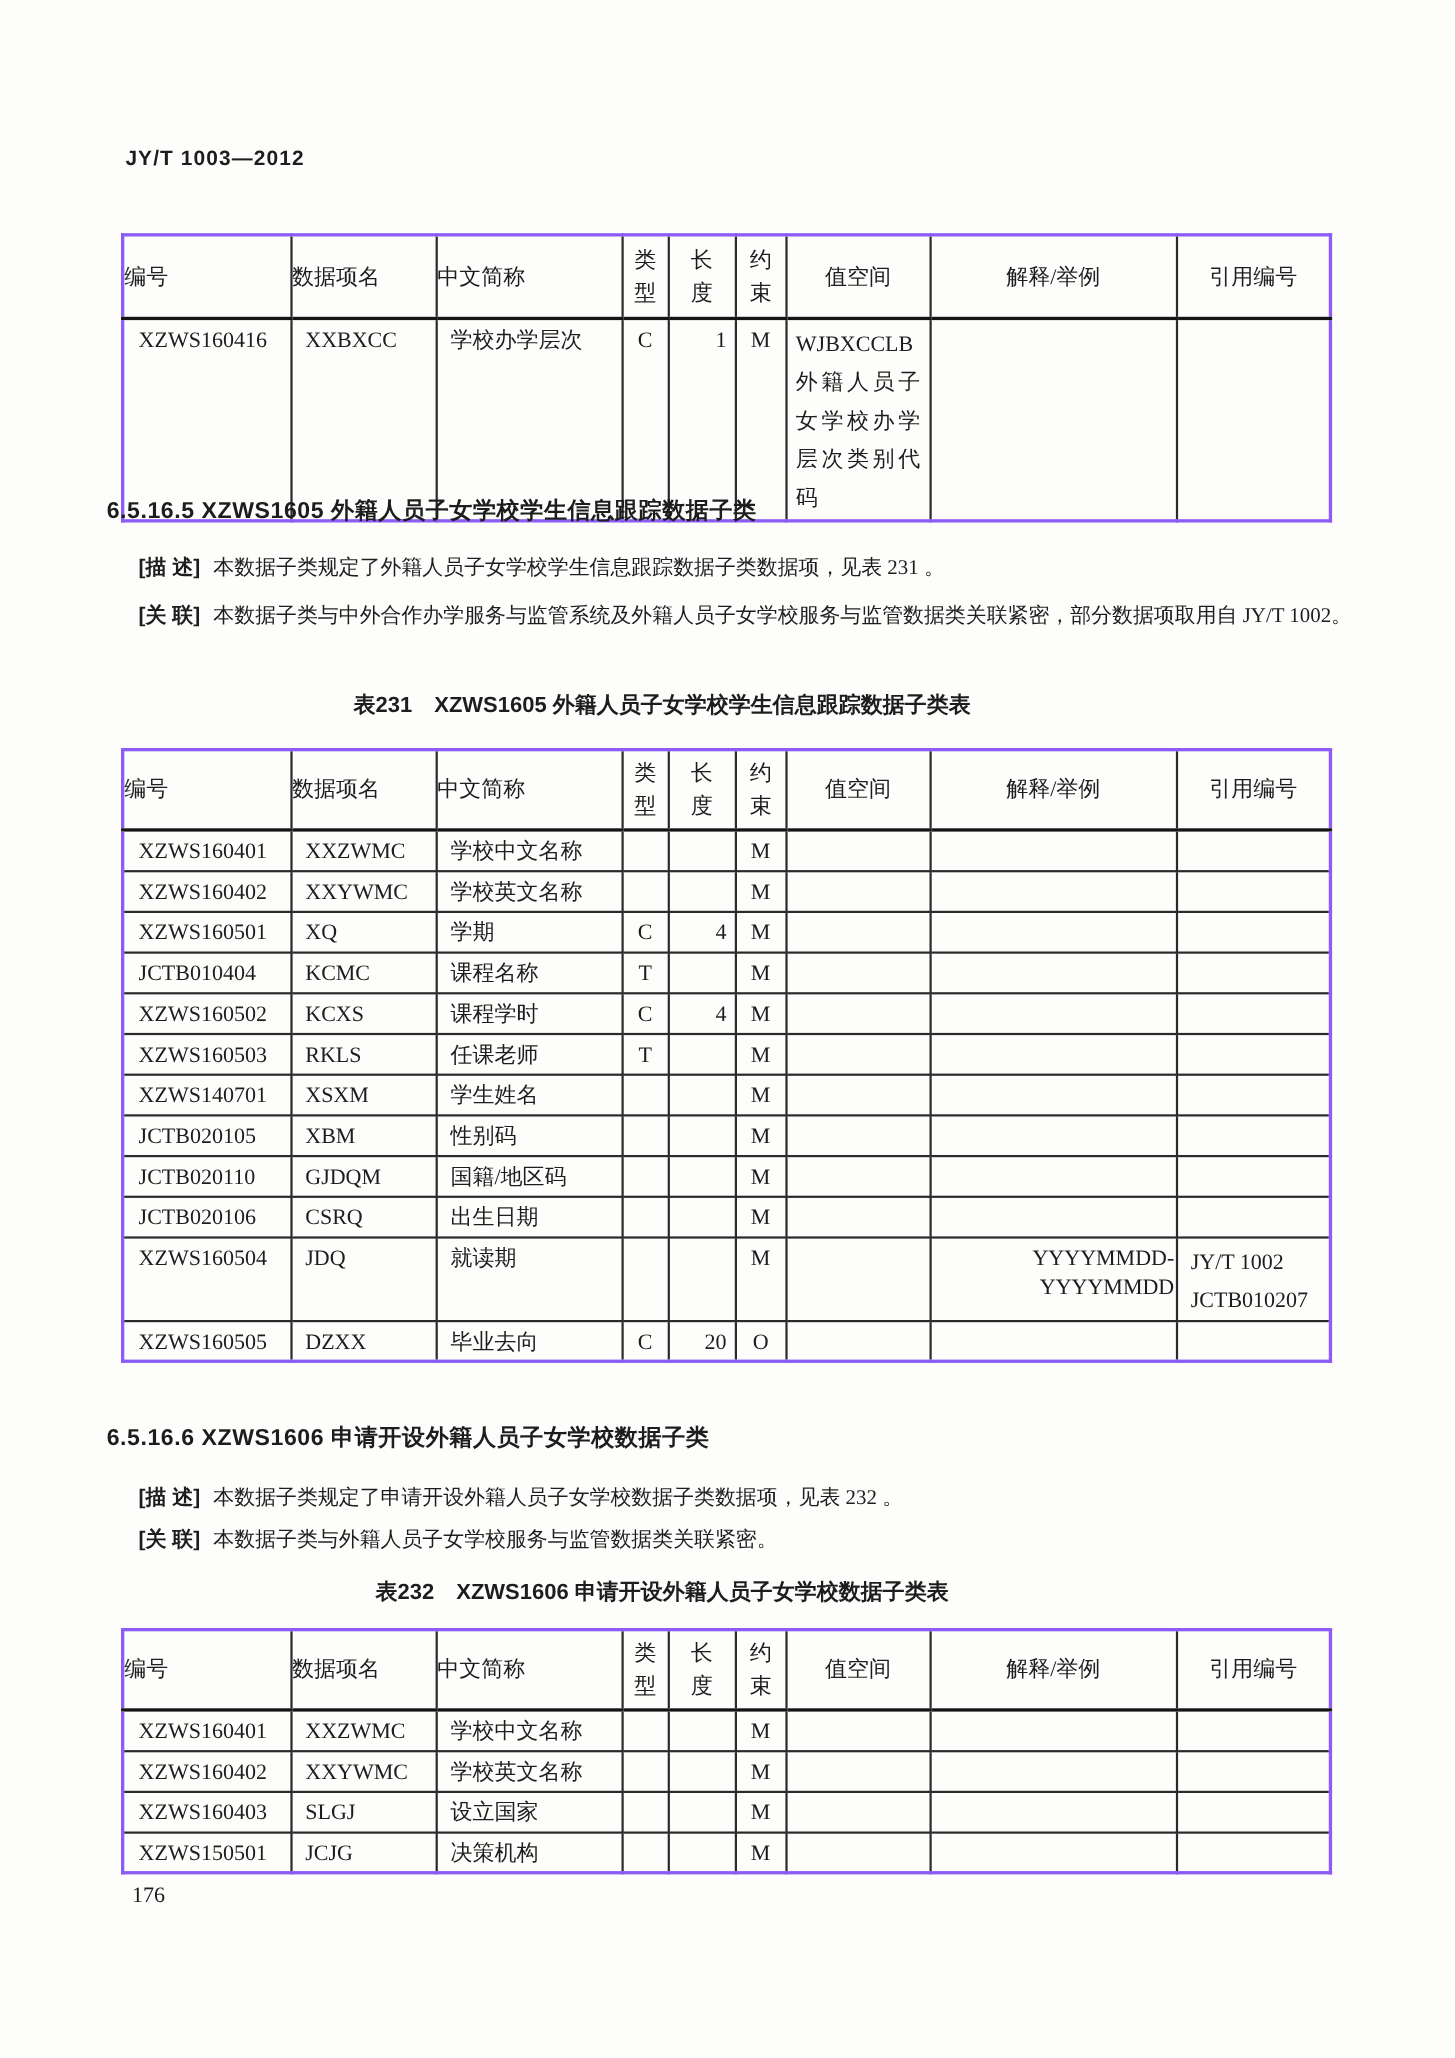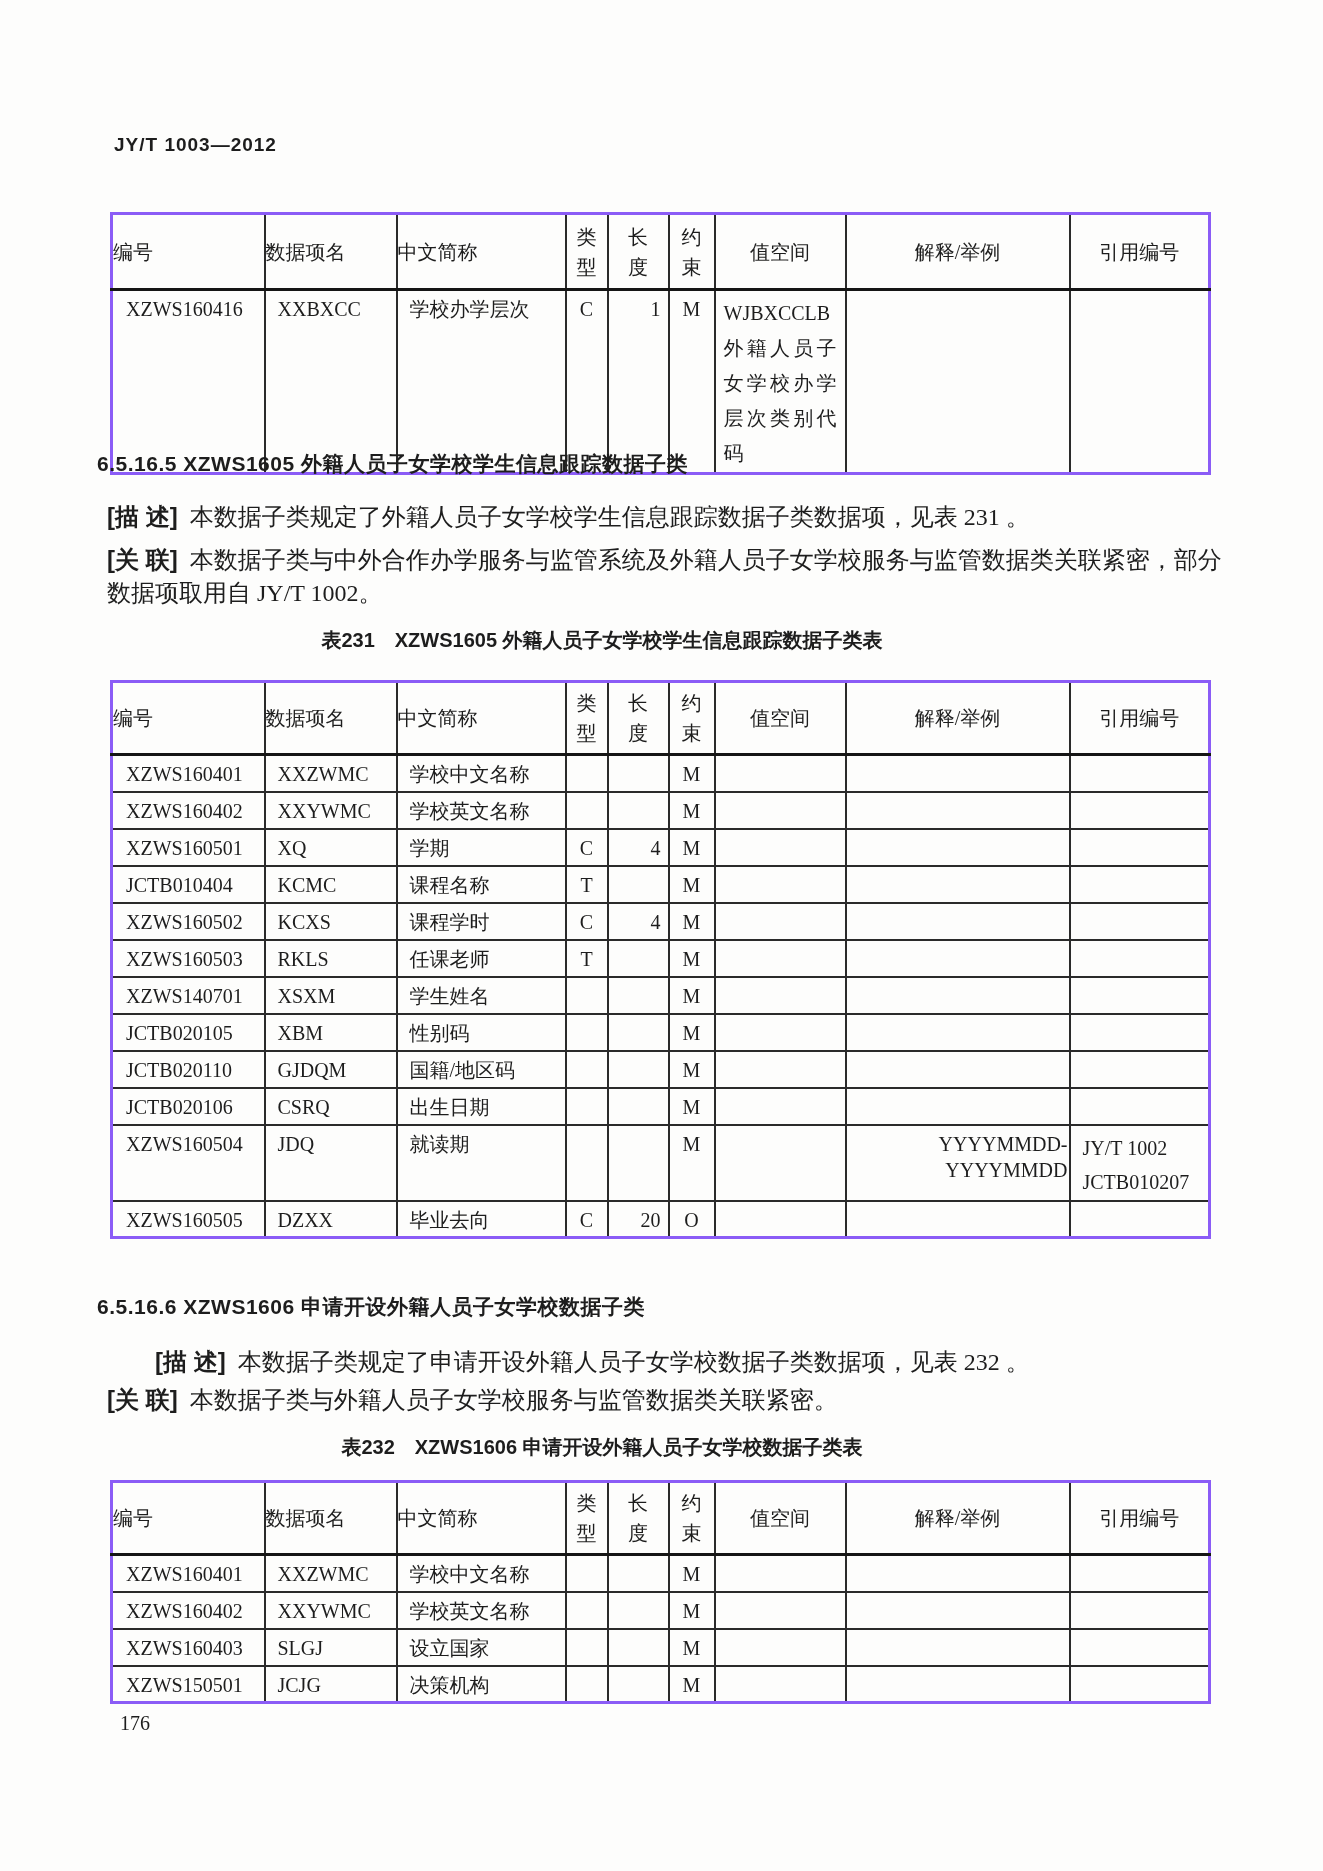--- a/index.html
+++ b/index.html
@@ -17,21 +17,21 @@
     font-family:"Liberation Sans","DejaVu Sans",sans-serif;
     font-weight:bold; font-size:19px; letter-spacing:1px;
   }
 
   .sec-heading {
     left:97px;
     font-family:"Liberation Sans","DejaVu Sans",sans-serif;
     font-weight:bold; font-size:21px; letter-spacing:0.5px;
   }
 
-  .para { left:107px; width:1125px; font-size:24px; line-height:33px; }
+  .para { left:126px; width:1125px; font-size:19px; line-height:33px; }
   .para .lbl {
     font-family:"Liberation Sans","DejaVu Sans",sans-serif;
     font-weight:bold; margin-right:12px;
   }
 
   .caption {
     left:0; width:1204px; text-align:center;
     font-family:"Liberation Sans","DejaVu Sans",sans-serif;
     font-weight:bold; font-size:20px;
   }
@@ -65,21 +65,21 @@
   .data-grid tbody .c7 { text-align:right; padding-left:14px; }
   .data-grid tbody .c8 { text-align:left; padding-left:12px; white-space:pre-line; line-height:34px;border-radius:23px; }
 
   .pos-table-top { left:110px; top:212px; }
   .pos-h1       { top:450px; }
   .pos-desc1    { top:500px; }
   .pos-rel1     { top:543px; }
   .pos-cap1     { top:627px; }
   .pos-t231     { left:110px; top:680px; }
   .pos-h2       { top:1293px; }
-  .pos-desc2    { top:1345px;margin-left:48px; }
+  .pos-desc2    { top:1345px; }
   .pos-rel2     { top:1383px; }
   .pos-cap2     { top:1434px; }
   .pos-t232     { left:110px; top:1480px; }
 
   .page-num { left:120px; top:1712px; font-size:20px; }
 </style>
 </head>
 <body>
 
 <div class="abs doc-code">JY/T 1003—2012</div>

